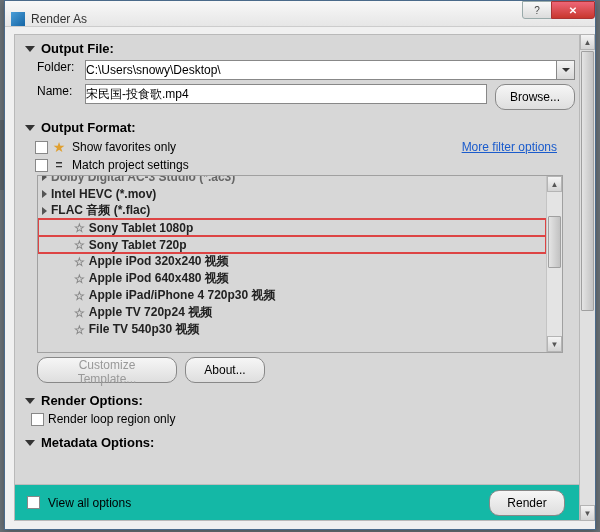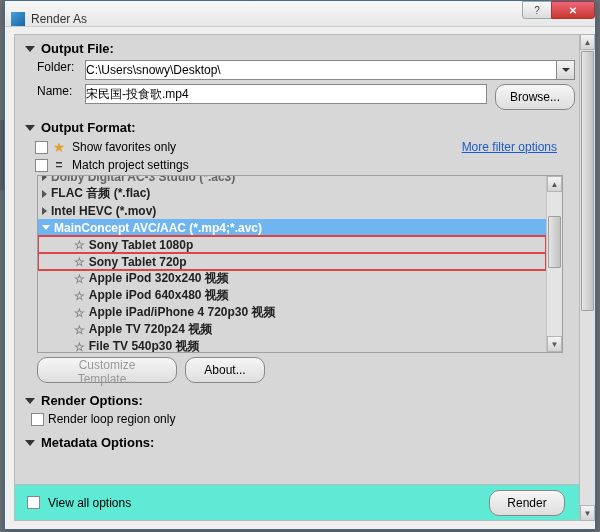--- a/index.html
+++ b/index.html
@@ -198,21 +198,21 @@
   .sub { padding-left: 36px; }
   .sub.highlighted { outline: 2px solid #d44; outline-offset: -1px; }
   .btnrow {
     display: flex; gap: 8px;
     margin: 4px 12px;
   }
   .bottombar {
     position: absolute;
     left: 0; right: 0; bottom: 0;
     height: 36px;
-    background: #5eead4;
+    background: #14b8a6;
     border-top: 1px solid #bcbcbc;
     display: flex; align-items: center;
     padding: 0 12px;
   }
   .bottombar .spacer { flex: 1; }
   .outer-scroll {
     position:absolute;
     right:0; top:33px; bottom:8px;
     width:16px;
     background:#e0e0e0;
@@ -278,29 +278,25 @@
       </div>
 
       <div class="formatbox">
         <div class="formatlist" id="formatlist">
             <div class="fmt-item" style="margin-top: -8px; color: rgb(102, 102, 102);">
               <div class="tree-arrow"></div>
               <span>Dolby Digital AC-3 Studio (*.ac3)</span>
             </div>
             <div class="fmt-item">
               <div class="tree-arrow"></div>
-              <span>FLAC 音频 (*.flac)</span>
+              <span>Intel HEVC (*.mov)</span>
             </div>
             <div class="fmt-item">
               <div class="tree-arrow"></div>
-              <span>Intel HEVC (*.mov)</span>
-            </div>
-            <div class="fmt-item selected">
-              <div class="tree-arrow down"></div>
-              <span>MainConcept AVC/AAC (*.mp4;*.avc)</span>
+              <span>FLAC 音频 (*.flac)</span>
             </div>
             <div class="fmt-item sub highlighted">
               <span class="star-outline">☆</span>
               <span>Sony Tablet 1080p</span>
             </div>
             <div class="fmt-item sub highlighted">
               <span class="star-outline">☆</span>
               <span>Sony Tablet 720p</span>
             </div>
             <div class="fmt-item sub">

